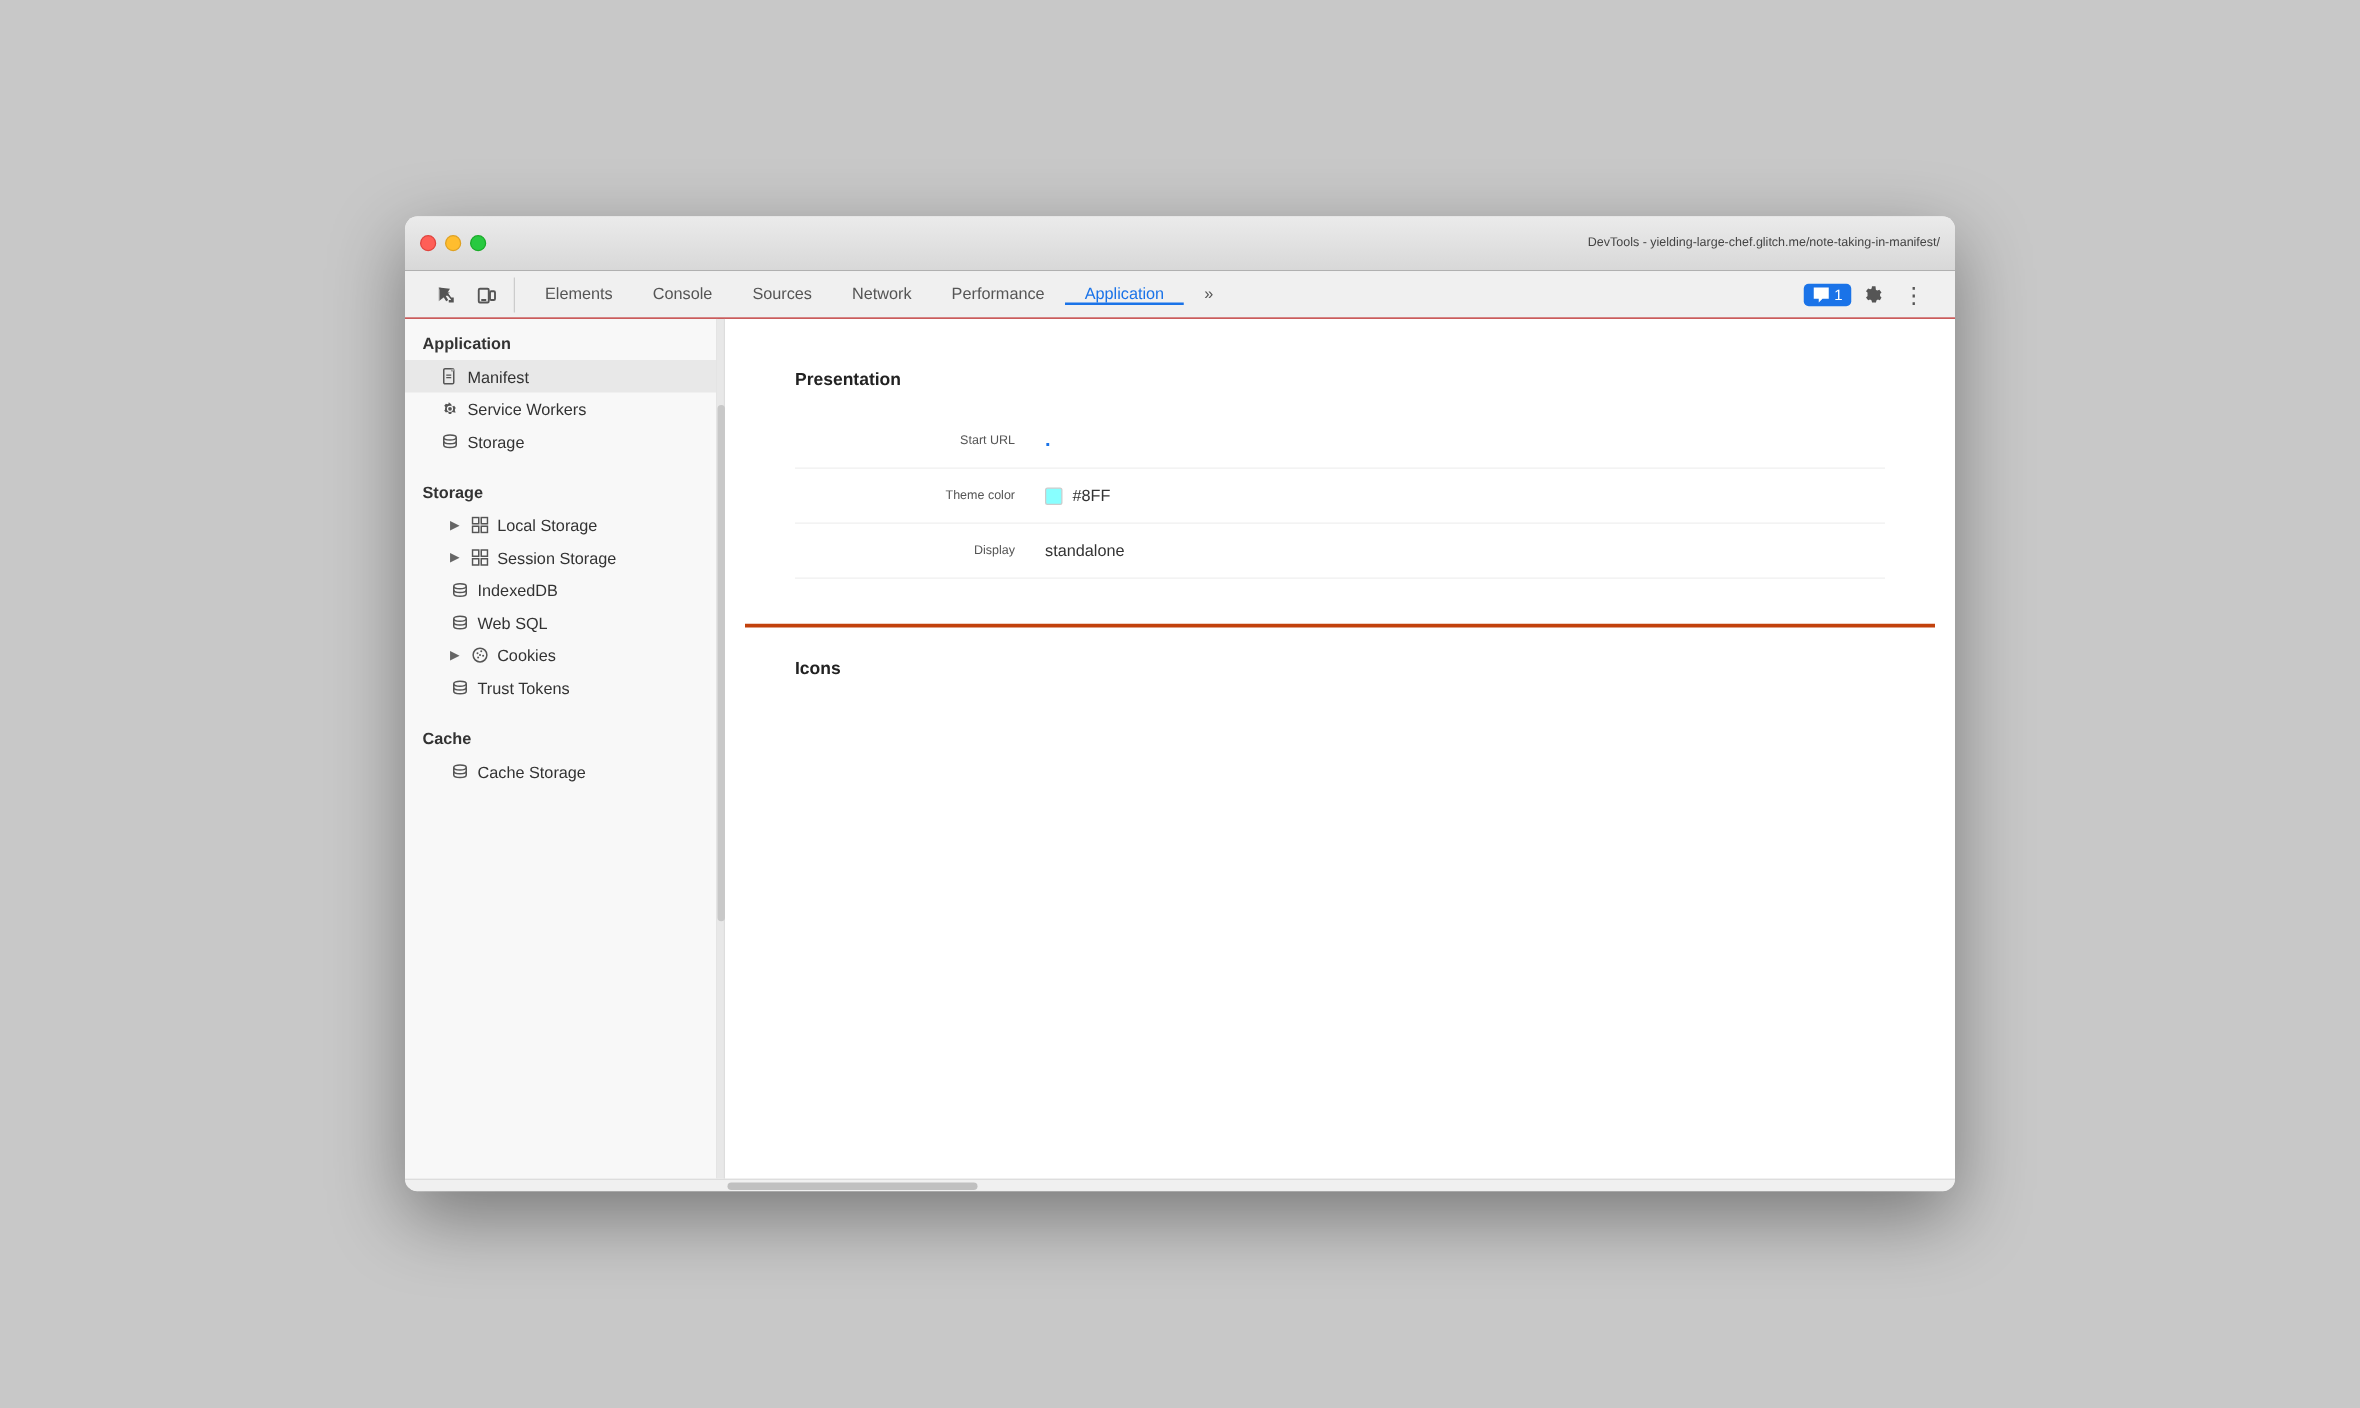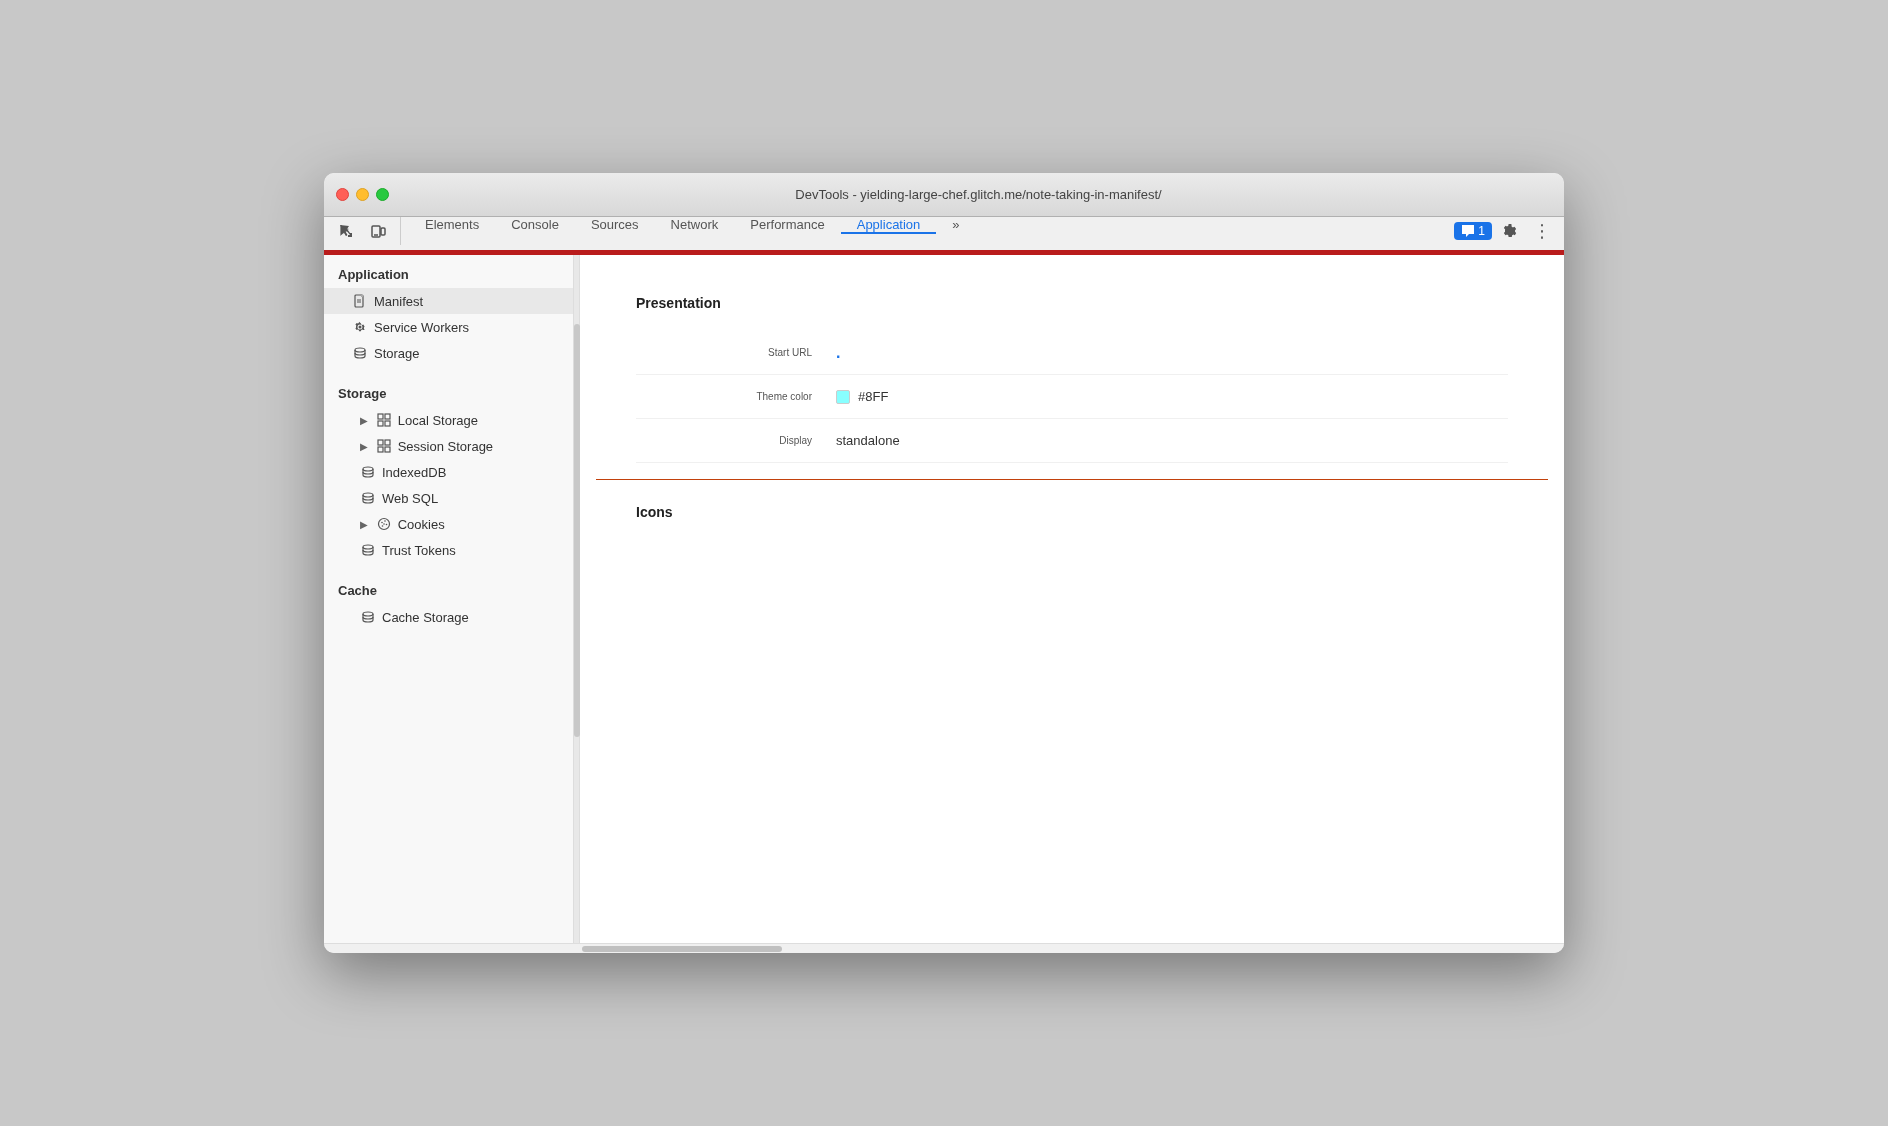--- a/index.html
+++ b/index.html
@@ -46,35 +46,35 @@
       height: 13px;
       border-radius: 50%;
     }
 
     .traffic-light.close { background: #ff5f57; border: 1px solid #e0443e; }
     .traffic-light.minimize { background: #ffbd2e; border: 1px solid #dea123; }
     .traffic-light.maximize { background: #28c940; border: 1px solid #1aab29; }
 
     .title-bar-title {
       flex: 1;
-      text-align: center;
-      font-size: 13px;
+      text-align: right;
+      font-size: 10px;
       color: #444;
       font-weight: 500;
     }
 
     
     .devtools-toolbar {
       background: #f0f0f0;
-      border-bottom: 5px solid #b91c1c;
-      display: flex;
-      align-items: flex-start;
+      border-bottom: 1px solid #b91c1c;
+      display: flex;
+      align-items: center;
       height: 38px;
       flex-shrink: 0;
-      padding: 0 8px;
+      padding: 0 19px;
     }
 
     .toolbar-icons {
       display: flex;
       align-items: center;
       gap: 4px;
       margin-right: 8px;
       padding-right: 8px;
       border-right: 1px solid #ccc;
     }
@@ -268,21 +268,22 @@
       background: #c0c0c0;
       border-radius: 3px;
       margin-left: 4px;
     }
 
     .panel-section {
       padding: 24px 40px 16px 40px;
     }
 
     .panel-section + .panel-section {
-      border-top: 1px solid #c2410c;
+      border-top: 3px solid #c2410c;
+      margin-top: 20px;
     }
   </style>
 </head>
 <body>
 
 <div class="window">
 
   <div class="title-bar">
     <div class="traffic-lights">
       <div class="traffic-light close"></div>

